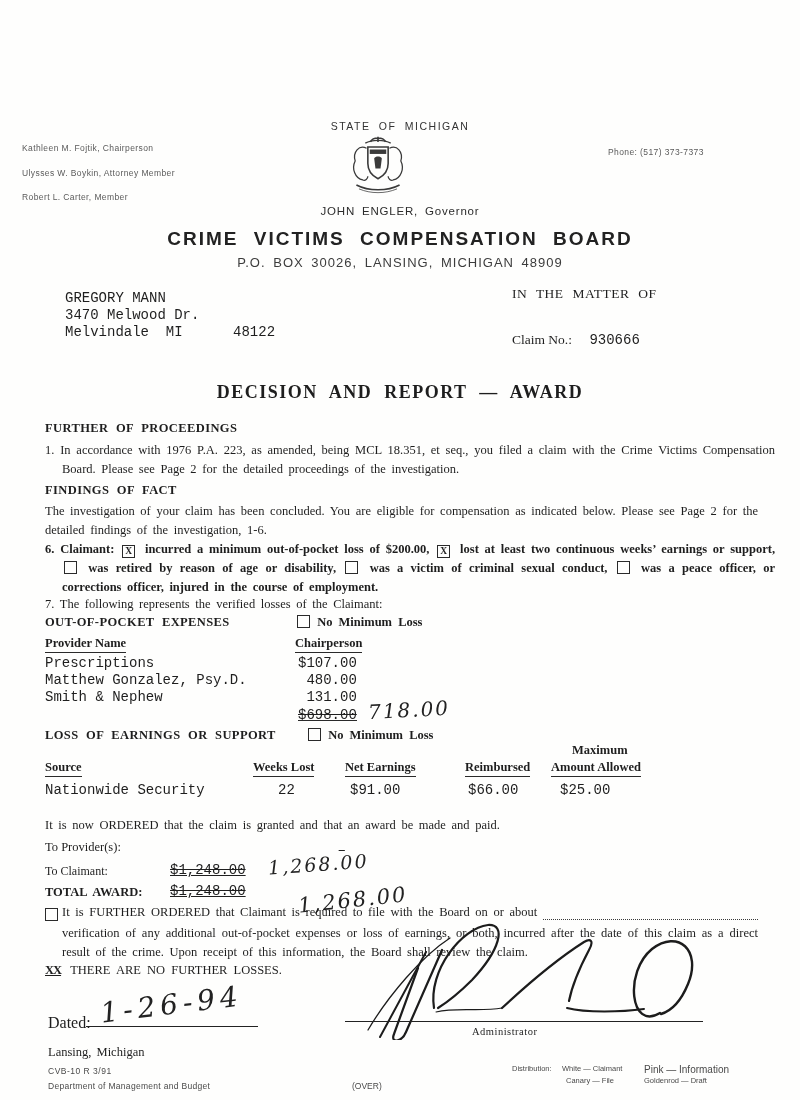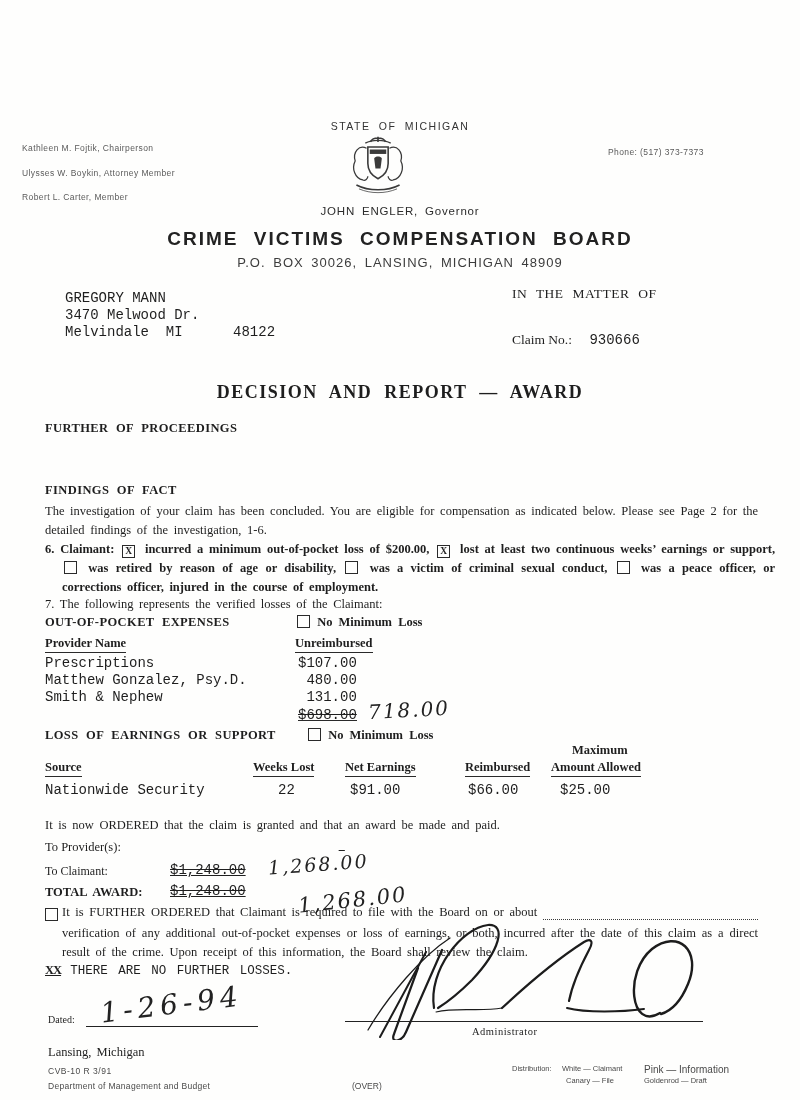--- a/index.html
+++ b/index.html
@@ -61,20 +61,21 @@
 
   <div class="abs" style="left:512px;top:286px;font-size:13.5px;word-spacing:5px;letter-spacing:.5px;">IN THE MATTER OF</div>
   <div class="abs" style="left:512px;top:332px;font-size:13.5px;">
     <span>Claim No.:</span>
     <span class="mono" style="font-size:14px;margin-left:14px;">930666</span>
   </div>
 
   <div class="abs center b" style="top:382px;font-size:18px;letter-spacing:1.5px;word-spacing:6px;">DECISION  AND  REPORT  —  AWARD</div>
 
   <div class="abs headline" style="left:45px;top:421px;">FURTHER OF PROCEEDINGS</div>
+  <div class="abs para hang" style="left:45px;top:441px;width:713px;">1. In accordance with 1976 P.A. 223, as amended, being MCL 18.351, et seq., you filed a claim with the Crime Victims Compensation Board. Please see Page 2 for the detailed proceedings of the investigation.</div>
 
   <div class="abs headline" style="left:45px;top:483px;">FINDINGS OF FACT</div>
   <div class="abs para" style="left:45px;top:502px;width:713px;">The investigation of your claim has been concluded. You are eligible for compensation as indicated below. Please see Page 2 for the detailed findings of the investigation, 1-6.</div>
 
   <div class="abs para hang" style="left:45px;top:540px;width:713px;font-weight:bold;">
     <span>6. Claimant:</span>
     <span class="cb">X</span>
     <span>incurred a minimum out-of-pocket loss of $200.00,</span>
     <span class="cb">X</span>
     <span>lost at least two continuous weeks’ earnings or support,</span>
@@ -88,21 +89,21 @@
 
   <div class="abs para" style="left:45px;top:595px;width:713px;">7. The following represents the verified losses of the Claimant:</div>
 
   <div class="abs headline" style="left:45px;top:615px;">OUT-OF-POCKET EXPENSES</div>
   <div class="abs" style="left:297px;top:615px;font-size:12.5px;">
     <span class="cb" style="margin-left:0;"></span>
     <span class="b" style="word-spacing:3px;">No Minimum Loss</span>
   </div>
 
   <div class="abs colhead" style="left:45px;top:636px;">Provider Name</div>
-  <div class="abs colhead" style="left:295px;top:636px;">Unreimbursed</div>
+  <div class="abs colhead" style="left:295px;top:636px;">Chairperson</div>
 
   <div class="abs mono" style="left:45px;top:655px;font-size:14px;">Prescriptions</div>
   <div class="abs mono" style="left:298px;top:655px;font-size:14px;">$107.00</div>
   <div class="abs mono" style="left:45px;top:672px;font-size:14px;">Matthew Gonzalez, Psy.D.</div>
   <div class="abs mono" style="left:298px;top:672px;font-size:14px;"> 480.00</div>
   <div class="abs mono" style="left:45px;top:689px;font-size:14px;">Smith &amp; Nephew</div>
   <div class="abs mono u" style="left:298px;top:689px;font-size:14px;font-family:'Liberation Mono',monospace;white-space:pre;"> 131.00</div>
   <div class="abs mono struck" style="left:298px;top:707px;font-size:14px;">$698.00</div>
   <div class="abs hand" style="left:368px;top:698px;font-size:20px;transform:rotate(-3deg);">718.00</div>
 
@@ -139,39 +140,39 @@
 
   <div class="abs" style="left:45px;top:905px;width:713px;display:flex;align-items:flex-end;font-size:12.5px;">
     <span class="cb" style="margin-left:0;flex:none;"></span>
     <span style="white-space:nowrap;word-spacing:2.5px;">It is FURTHER ORDERED that Claimant is required to file with the Board on or about</span>
     <span class="fill-line"></span>
   </div>
   <div class="abs para" style="left:62px;top:924px;width:696px;">verification of any additional out-of-pocket expenses or loss of earnings, or both, incurred after the date of this claim as a direct result of the crime. Upon receipt of this information, the Board shall review the claim.</div>
 
   <div class="abs" style="left:45px;top:963px;font-size:12.5px;">
     <span class="b" style="text-decoration:underline;letter-spacing:-1px;">XX</span>
-    <span style="word-spacing:3px;margin-left:6px;font-family:Liberation Mono, monospace;">THERE ARE NO FURTHER LOSSES.</span>
+    <span style="word-spacing:3px;margin-left:6px;">THERE ARE NO FURTHER LOSSES.</span>
   </div>
 
   <svg class="abs" style="left:330px;top:912px;" width="400" height="128" viewBox="0 0 400 128">
     <g fill="none" stroke="#1c1c1c" stroke-linecap="round">
       <path d="M38 118 C 58 84, 92 44, 120 26" stroke-width="1.3"></path>
       <path d="M88 56 L 64 122 C 60 132, 72 130, 76 120 L 112 38" stroke-width="2.2"></path>
       <path d="M50 125 L 96 40" stroke-width="2"></path>
       <path d="M104 96 C 98 58, 132 16, 158 13 C 177 12, 170 38, 142 68 C 129 81, 116 91, 108 96" stroke-width="2.2"></path>
       <path d="M106 100 C 128 95, 150 100, 172 96" stroke-width="1.1"></path>
       <path d="M172 96 C 200 70, 232 44, 254 30 C 261 26, 264 29, 259 38 C 250 55, 242 74, 239 89" stroke-width="2.2"></path>
       <path d="M237 96 C 256 101, 292 100, 314 97" stroke-width="2"></path>
       <path d="M330 101 C 300 119, 294 60, 322 37 C 348 17, 372 38, 358 72 C 351 89, 341 99, 331 102" stroke-width="2.4"></path>
     </g>
   </svg>
   <div class="abs rule" style="left:345px;top:1021px;width:358px;"></div>
   <div class="abs" style="left:472px;top:1026px;font-size:10.5px;letter-spacing:.5px;">Administrator</div>
 
-  <div class="abs" style="left:48px;top:1014px;font-size:10px;">Dated:</div>
+  <div class="abs" style="left:48px;top:1014px;font-size:16px;">Dated:</div>
   <div class="abs rule" style="left:86px;top:1026px;width:172px;"></div>
   <div class="abs hand" style="left:100px;top:988px;font-size:28px;letter-spacing:5px;transform:rotate(-7deg);">1-26-94</div>
 
   <div class="abs" style="left:48px;top:1045px;font-size:12.5px;word-spacing:2px;">Lansing, Michigan</div>
   <div class="abs sans" style="left:48px;top:1066px;font-size:8.5px;color:#4a4a4a;letter-spacing:.5px;">CVB-10 R 3/91</div>
   <div class="abs sans" style="left:48px;top:1081px;font-size:8.5px;color:#4a4a4a;letter-spacing:.3px;">Department of Management and Budget</div>
   <div class="abs sans" style="left:352px;top:1081px;font-size:8.5px;color:#4a4a4a;">(OVER)</div>
 
   <div class="abs sans" style="left:512px;top:1064px;font-size:7.5px;color:#4a4a4a;">Distribution:</div>
   <div class="abs sans" style="left:562px;top:1064px;font-size:7.5px;color:#4a4a4a;">White — Claimant</div>

